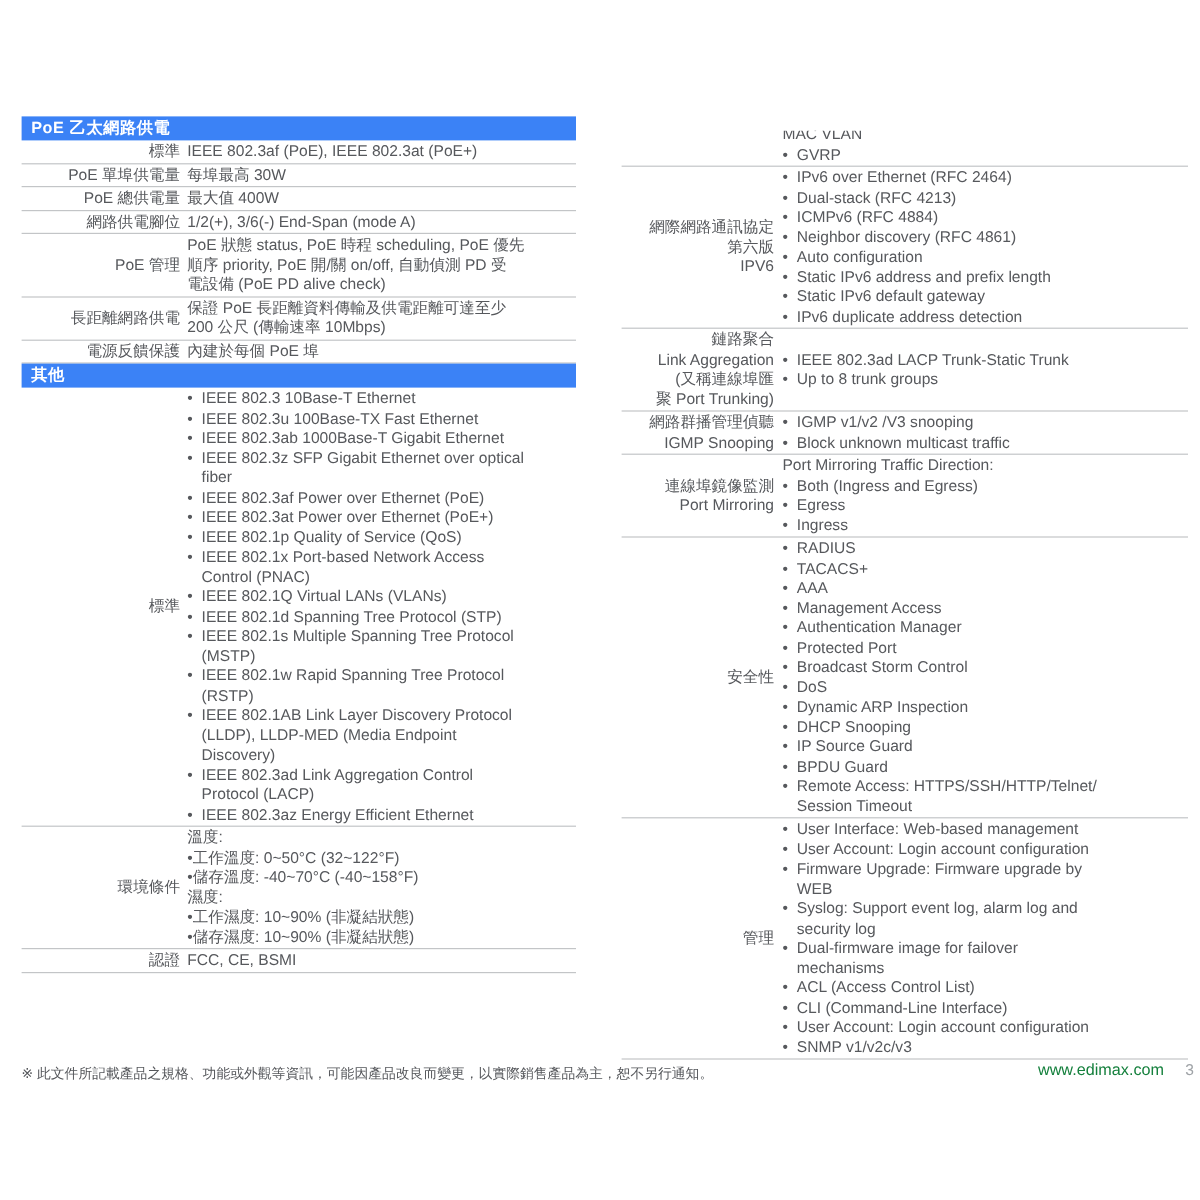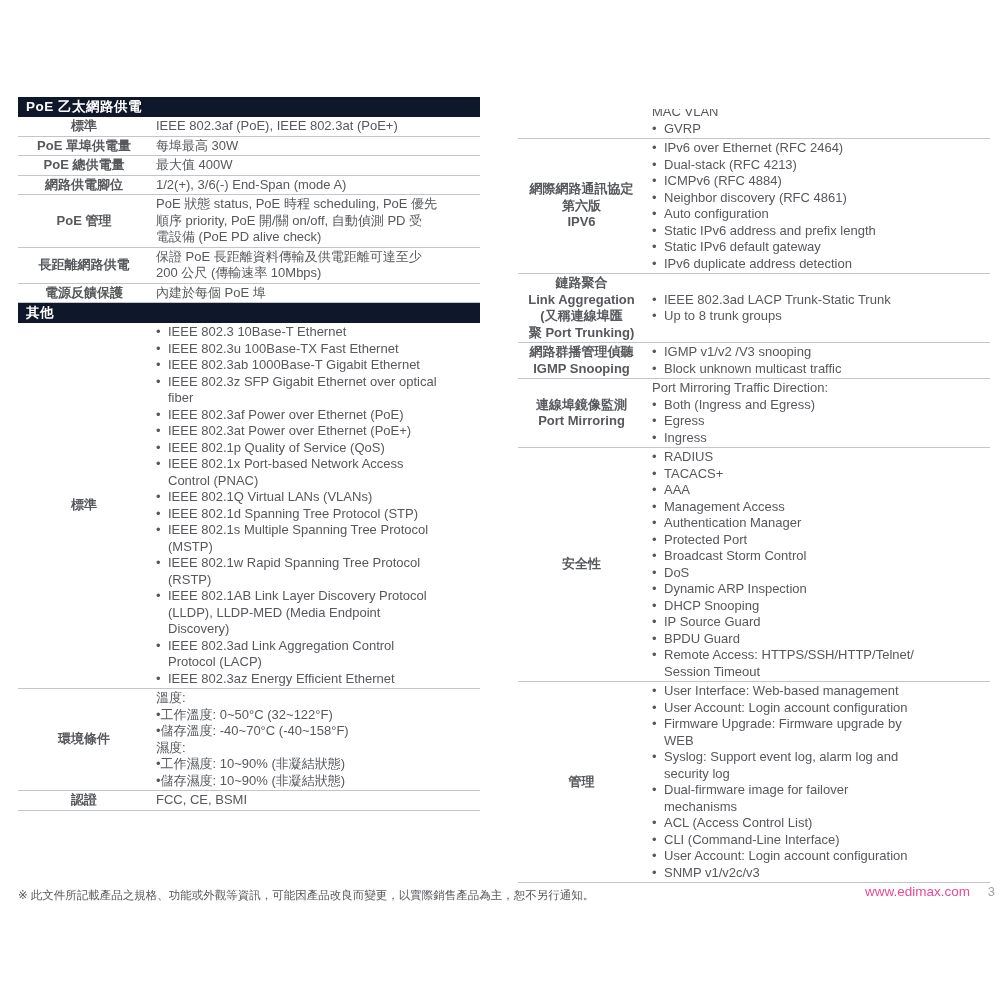--- a/index.html
+++ b/index.html
@@ -5,37 +5,37 @@
   html,body{margin:0;padding:0;background:#ffffff;}
   .page{
     position:relative;width:1000px;height:1000px;background:#ffffff;overflow:hidden;
     font-family:"Liberation Sans","DejaVu Sans",sans-serif;
     color:#56585c;font-size:13px;line-height:16.5px;
   }
   .col{position:absolute;}
   .col-left{left:18px;top:97px;width:462px;}
   .col-right{left:518px;top:89px;width:472px;margin-top:20px;}
   .sec-header{
-    background:#0f172a;color:#ffffff;font-weight:bold;font-size:13.5px;
+    background:#3b82f6;color:#ffffff;font-weight:bold;font-size:13.5px;
     height:16px;line-height:16px;padding:2px 0 2px 8px;letter-spacing:0.5px;
   }
   .row{display:flex;align-items:center;border-bottom:1px solid #c3c5c7;padding:1px 0;}
   .row.clip{overflow:hidden;}
   .row.clip .cell-value{margin-top:-6px;}
   .cell-label{
-    flex:none;width:132px;text-align:center;white-space:pre-line;font-weight:bold;
+    flex:none;width:132px;text-align:right;white-space:pre-line;
   }
   .col-right .cell-label{width:127px;}
   .cell-value{flex:1;padding-left:6px;min-width:0;}
   .col-right .cell-value{padding-left:7px;}
   .line{white-space:pre-line;}
   .line.b{padding-left:12px;text-indent:-12px;}
   .line.b::before{content:"•";display:inline-block;width:12px;text-indent:0;}
   .footnote{position:absolute;left:18px;top:887px;font-size:11.5px;color:#55575b;}
-  .website{position:absolute;right:30px;top:884px;font-size:13.5px;color:#ec4899;}
+  .website{position:absolute;right:30px;top:884px;font-size:13.5px;color:#15803d;}
   .pagenum{position:absolute;right:5px;top:884px;font-size:13px;color:#9fa3a7;}
 </style>
 </head>
 <body>
 
 <div class="page">
   <div class="col col-left" id="left-table">
       <div class="sec-header">PoE 乙太網路供電</div>
       <div class="row">
         <div class="cell-label">標準</div>

